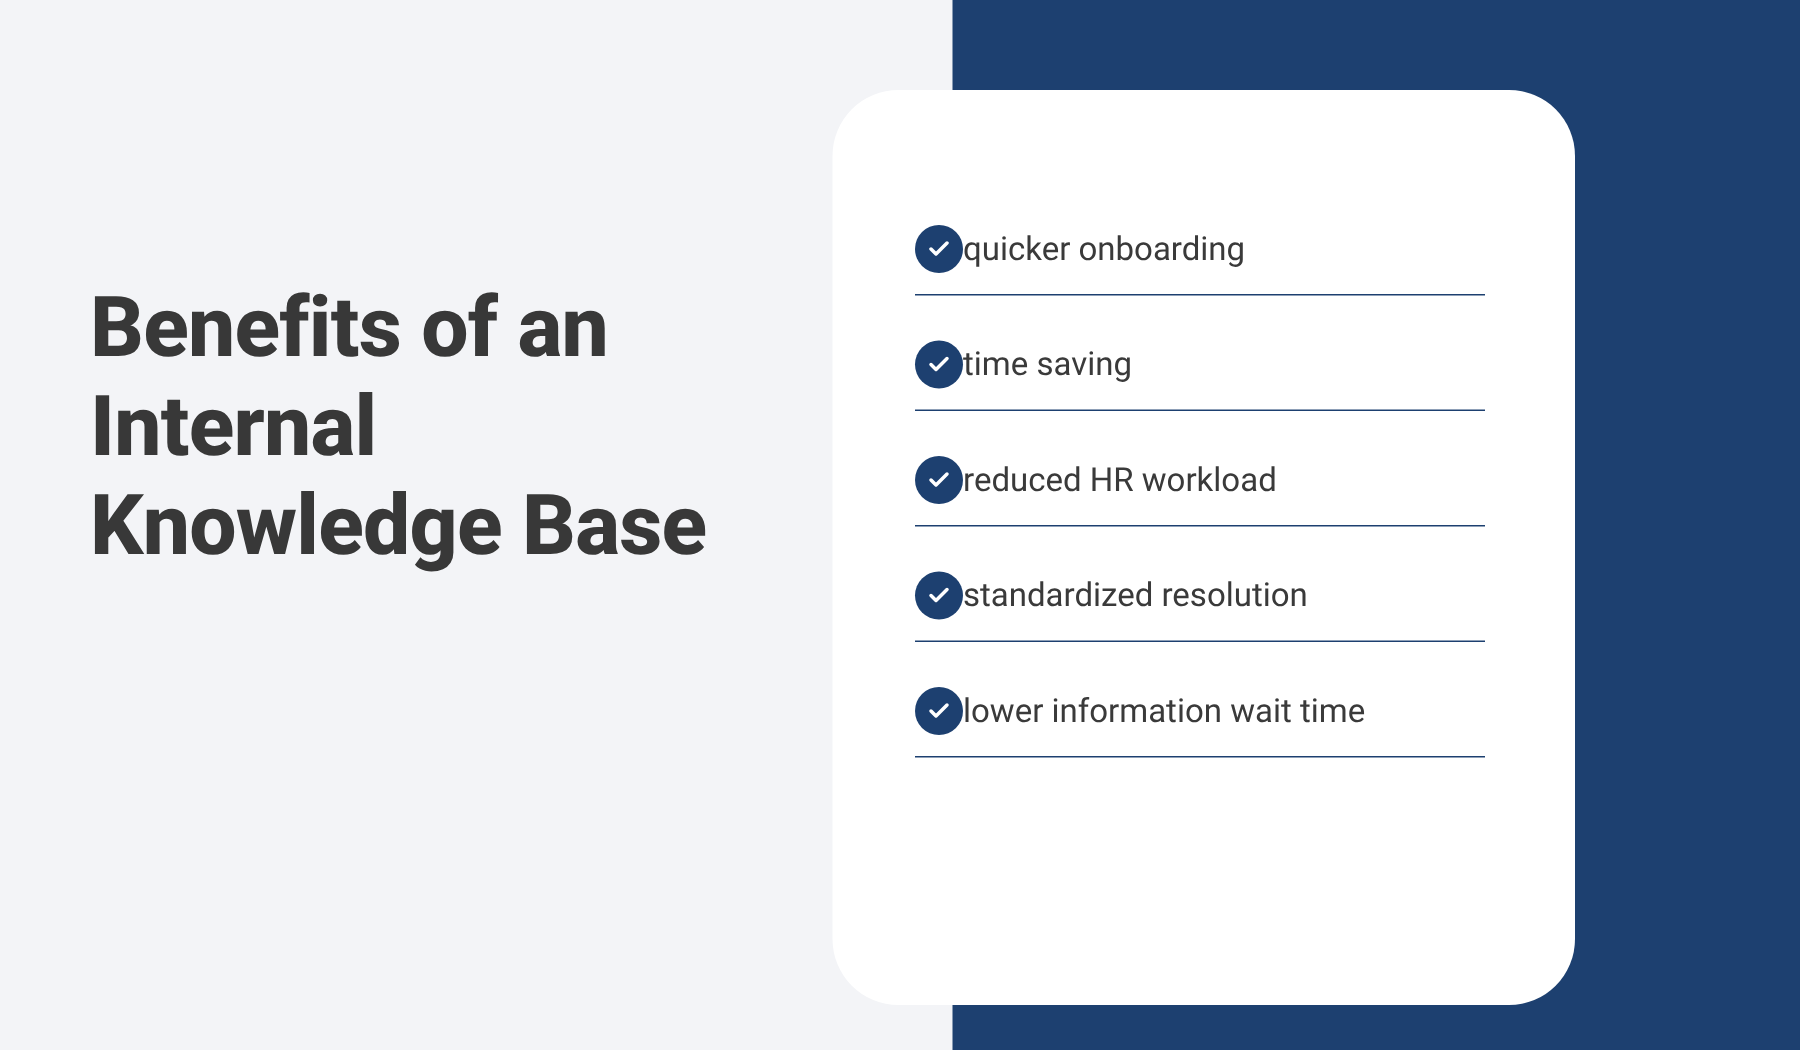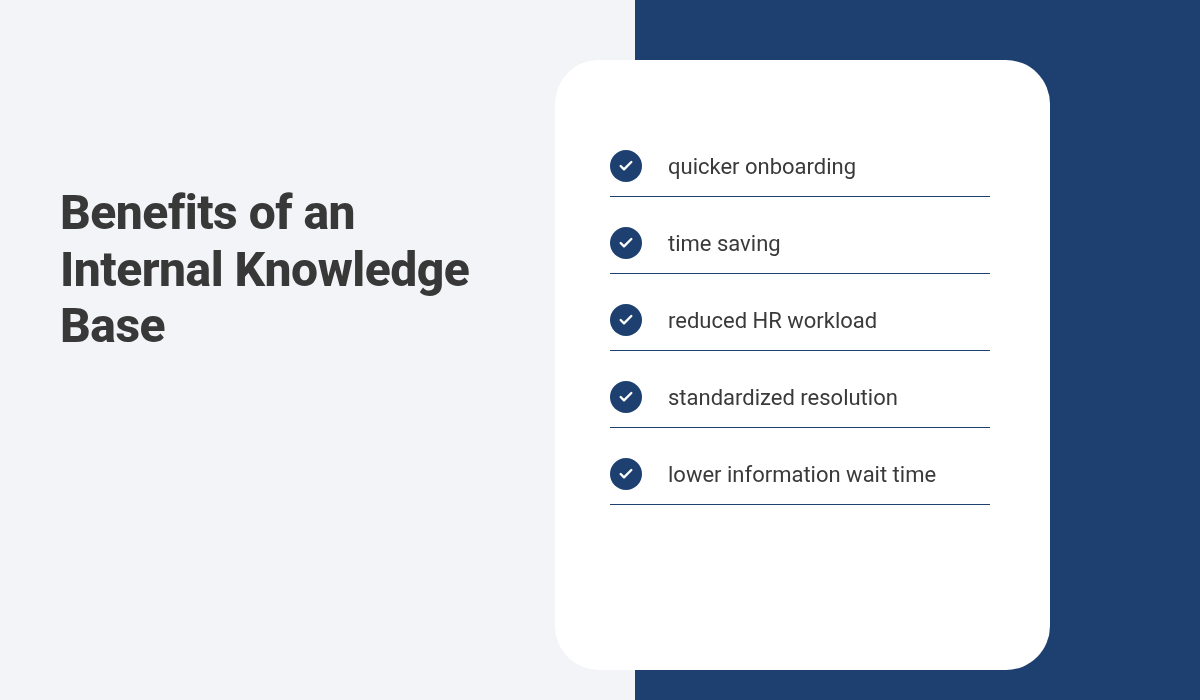--- a/index.html
+++ b/index.html
@@ -17,40 +17,39 @@
       top: 0;
       width: 565px;
       height: 700px;
       background: #1d4070;
     }
     .heading {
       position: absolute;
       left: 60px;
       top: 185px;
       width: 450px;
-      font-size: 48px;
+      font-size: 56px;
       font-weight: 800;
       line-height: 1.18;
       color: #383838;
       letter-spacing: -0.5px;
     }
     .card {
       position: absolute;
       left: 555px;
       top: 60px;
       width: 495px;
       height: 610px;
       background: #ffffff;
       border-radius: 44px;
       padding: 90px 60px 60px 55px;
     }
     .benefit-row {
       display: flex;
       align-items: center;
-      gap: 26px;
       padding-bottom: 14px;
       border-bottom: 1px solid #1d4070;
       margin-bottom: 30px;
     }
     .check-icon {
       width: 32px;
       height: 32px;
       border-radius: 50%;
       background: #1d4070;
       display: flex;

